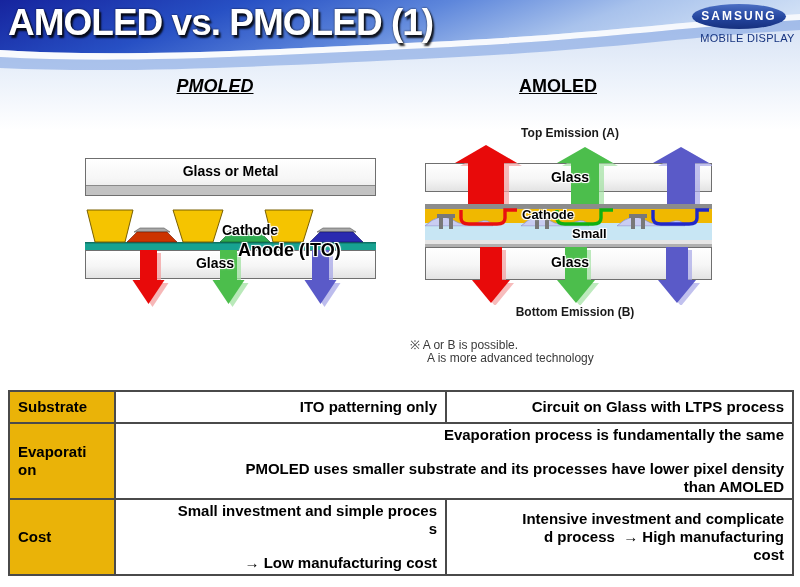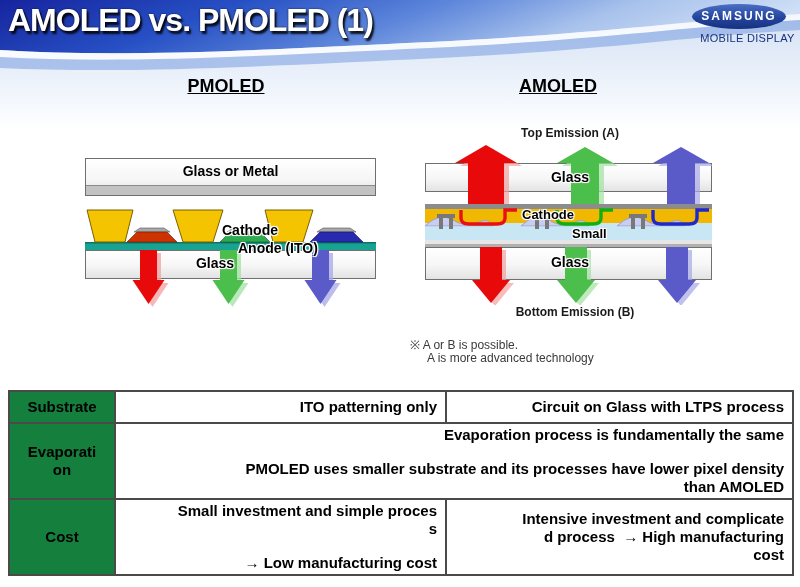--- a/index.html
+++ b/index.html
@@ -2,21 +2,21 @@
 <html><head>
 <meta charset="utf-8">
 <style>
   html,body{margin:0;padding:0;background:#fff;}
   .slide{position:relative;width:800px;height:587px;background:#fff;overflow:hidden;
          font-family:"Liberation Sans",sans-serif;color:#000;}
   .abs{position:absolute;}
   
   .header-svg{position:absolute;left:0;top:0;z-index:0;}
   .slide-title{position:absolute;left:8px;top:2px;z-index:5;
-    font-size:32px;font-weight:800;letter-spacing:-1px;color:#fff;
+    font-size:37px;font-weight:800;letter-spacing:-1px;color:#fff;
     text-shadow:2px 3px 2px rgba(0,0,0,.85),0 0 2px rgba(0,0,0,.8);}
   .logo-ellipse{position:absolute;left:692px;top:4px;width:94px;height:25px;border-radius:50%;
     background:linear-gradient(180deg,#4b6fc4 0%,#24459e 55%,#16307e 100%);
     text-align:center;line-height:25px;z-index:5;
     color:#fff;font-weight:bold;font-size:12px;letter-spacing:2px;}
   .logo-division{position:absolute;left:700px;top:32px;width:95px;text-align:center;z-index:5;
     color:#16337f;font-weight:normal;font-size:11px;letter-spacing:.3px;}
   
   .col-heading{font-size:18px;font-weight:bold;text-decoration:underline;text-align:center;z-index:4;}
   .lbl{font-weight:bold;color:#000;z-index:6;}
@@ -26,21 +26,21 @@
         background:linear-gradient(180deg,#ffffff 0%,#f6f6f6 55%,#e3e3e3 100%);z-index:1;box-sizing:border-box;}
   .gstrip{position:absolute;left:0;right:0;bottom:0;height:9px;background:#c2c2c2;border-top:1px solid #8a8a8a;}
   .emission-lbl{font-size:12px;font-weight:bold;color:#1a1a1a;text-align:center;z-index:4;}
   .note{position:absolute;font-size:12px;color:#3a3a3a;z-index:4;}
   svg.layer{position:absolute;z-index:3;}
   svg.arrows{position:absolute;z-index:2;}
   
   .cmp{position:absolute;left:8px;top:390px;width:784px;z-index:4;
        border-collapse:collapse;table-layout:fixed;font-size:15px;font-weight:bold;}
   .cmp th,.cmp td{border:2px solid #4a4a4a;padding:2px 8px;vertical-align:middle;line-height:18px;}
-  .cmp th{background:#15803d;text-align:center;margin-left:23px;}
+  .cmp th{background:#eab308;text-align:left;margin-left:23px;}
   .cmp col.c1{width:106px;} .cmp col.c2{width:331px;} .cmp col.c3{width:347px;}
   .r1 td,.r1 th{height:26px;} .r2 td,.r2 th{height:64px;} .r3 td,.r3 th{height:68px;}
   .line{white-space:normal;text-align:right;}
   .pre{white-space:pre-wrap;}
   .gap{margin-top:16px;}
   .ind14{padding-left:14px;}
   .ind8{padding-left:8px;}
 </style>
 </head>
 <body>
@@ -64,21 +64,21 @@
     </defs>
     <rect x="0" y="0" width="800" height="130" fill="url(#fadeg)"></rect>
     <path d="M0,0 H800 V14 C690,20 600,34 430,42 C260,50 120,58 0,50 Z" fill="url(#hgrad)"></path>
     <path d="M0,50 C120,58 260,50 430,42 C600,34 690,20 800,14 V20 C690,26 600,40 430,48 C260,56 120,64 0,57 Z" fill="#ffffff" opacity="0.75"></path>
     <path d="M0,57 C120,64 260,56 430,48 C600,40 690,26 800,20 V30 C690,36 610,50 440,58 C270,66 130,74 0,68 Z" fill="#6e95de" opacity="0.5"></path>
   </svg>
   <div class="slide-title">AMOLED vs. PMOLED (1)</div>
   <div class="logo-ellipse">SAMSUNG</div>
   <div class="logo-division">MOBILE DISPLAY</div>
 
-  <div class="abs col-heading" style="left:180px;top:76px;width:92px;">PMOLED</div>
+  <div class="abs col-heading" style="left:169px;top:76px;width:92px;font-style:italic;">PMOLED</div>
 
   <div class="gbox" style="left:85px;top:158px;width:291px;height:38px;">
     <div class="gstrip"></div>
   </div>
   <div class="abs lbl" style="left:85px;top:163px;width:291px;text-align:center;font-size:14px;">Glass or Metal</div>
 
   <svg class="layer" style="left:85px;top:206px;" width="291" height="44" viewBox="0 0 291 44">
     <rect x="0" y="36" width="291" height="8" fill="#17a291"></rect>
     <rect x="0" y="36" width="291" height="1.5" fill="#0e7264"></rect>
 
@@ -108,21 +108,21 @@
     </g>
     <rect x="55" y="0" width="17" height="32" fill="#e80a0a"></rect>
       <polygon points="47.5,30 79.5,30 63.5,54" fill="#e80a0a"></polygon>
     <rect x="135" y="0" width="17" height="32" fill="#4cbe4c"></rect>
       <polygon points="127.5,30 159.5,30 143.5,54" fill="#4cbe4c"></polygon>
     <rect x="227" y="0" width="17" height="32" fill="#5a5ac8"></rect>
       <polygon points="219.5,30 251.5,30 235.5,54" fill="#5a5ac8"></polygon>
   </svg>
 
   <div class="abs lbl halo" style="left:222px;top:222px;font-size:14px;">Cathode</div>
-  <div class="abs lbl halo" style="left:238px;top:240px;font-size:14px;">Anode (ITO)</div>
+  <div class="abs lbl halo" style="left:238px;top:240px;font-size:18px;">Anode (ITO)</div>
 
   <div class="abs col-heading" style="left:512px;top:76px;width:92px;">AMOLED</div>
   <div class="abs emission-lbl" style="left:500px;top:126px;width:140px;">Top Emission (A)</div>
 
   <div class="gbox" style="left:425px;top:163px;width:287px;height:29px;"></div>
 
   <svg class="arrows" style="left:425px;top:143px;" width="287" height="63" viewBox="0 0 287 63">
     <g transform="translate(5,3)" opacity=".7">
       <polygon points="30,20 61,2 92,20" fill="#f4a0a0"></polygon>
         <rect x="43" y="18" width="36" height="45" fill="#f4a0a0"></rect>

